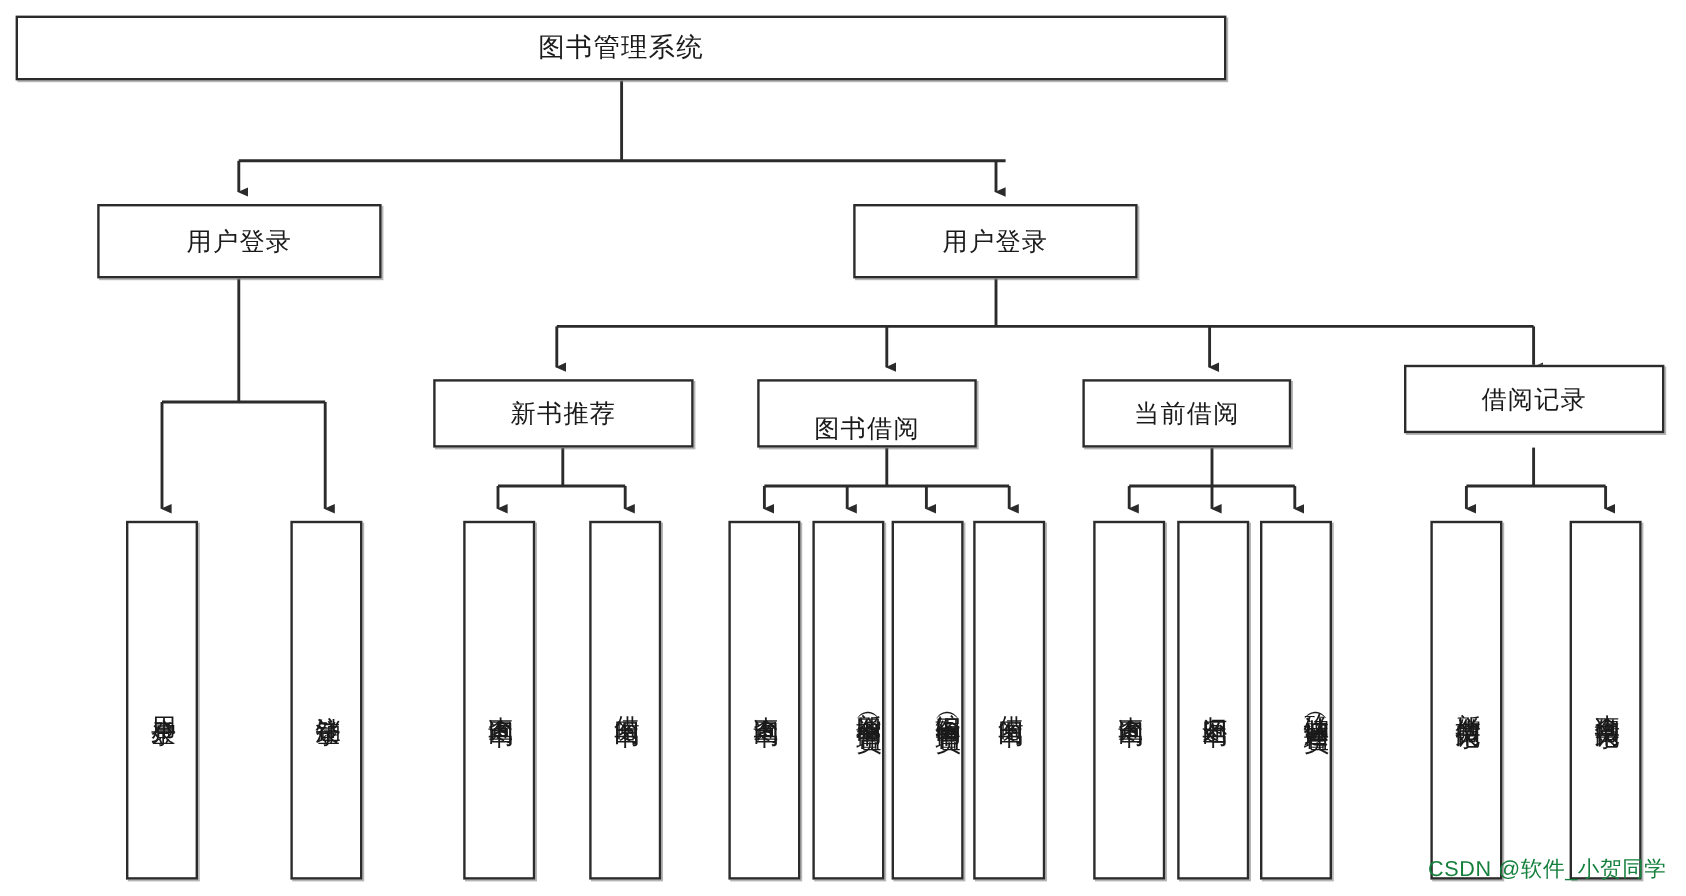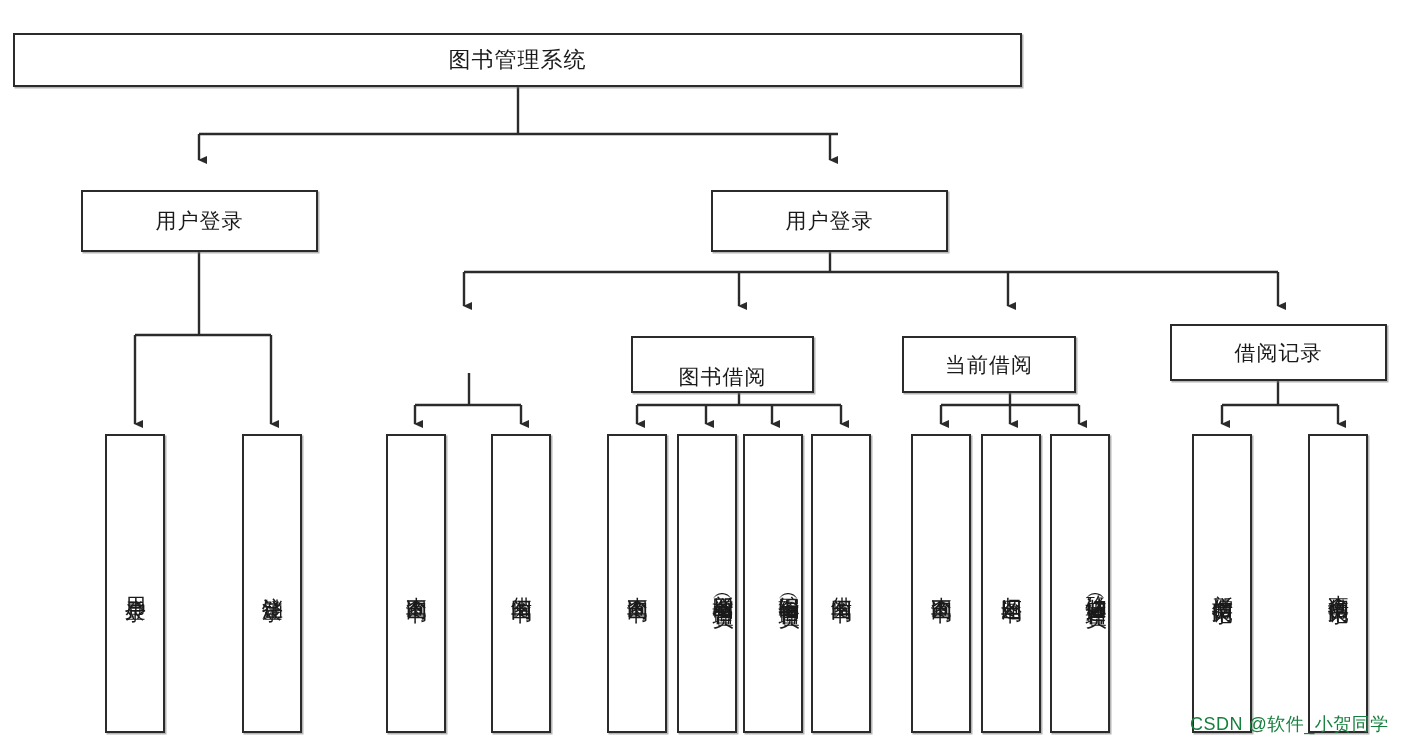--- a/index.html
+++ b/index.html
@@ -32,21 +32,20 @@
     border: 2px solid #2b2b2b;
     display: flex;
     align-items: center;
     justify-content: center;
     color: #1a1a1a;
     box-shadow: 1.5px 1.5px 0 rgba(120,120,120,0.55);
   }
   .node.horiz {
     font-size: 21px;
     letter-spacing: 1px;
-    margin-top: 20px;
   }
   .node.root {
     font-size: 22px;
   }
   .node.vert {
     writing-mode: vertical-rl;
     text-orientation: upright;
     font-size: 21px;
     line-height: 1.18;
     letter-spacing: 2px;
@@ -135,20 +134,23 @@
     <span>图书管理系统</span>
   </div>
 
   <div class="node horiz" style="left:81px; top:170px; width:237px; height:62px;">
     <span>用户登录</span>
   </div>
   <div class="node horiz" style="left:711px; top:170px; width:237px; height:62px;">
     <span>用户登录</span>
   </div>
 
+  <div class="node horiz" style="left:361px; top:316px; width:217px; height:57px;">
+    <span>新书推荐</span>
+  </div>
   <div class="node horiz" style="left:631px; top:316px; width:183px; height:57px;align-items:flex-end;">
     <span>图书借阅</span>
   </div>
   <div class="node horiz" style="left:902px; top:316px; width:174px; height:57px;">
     <span>当前借阅</span>
   </div>
   <div class="node horiz" style="left:1170px; top:304px; width:217px; height:57px;">
     <span>借阅记录</span>
   </div>
 

